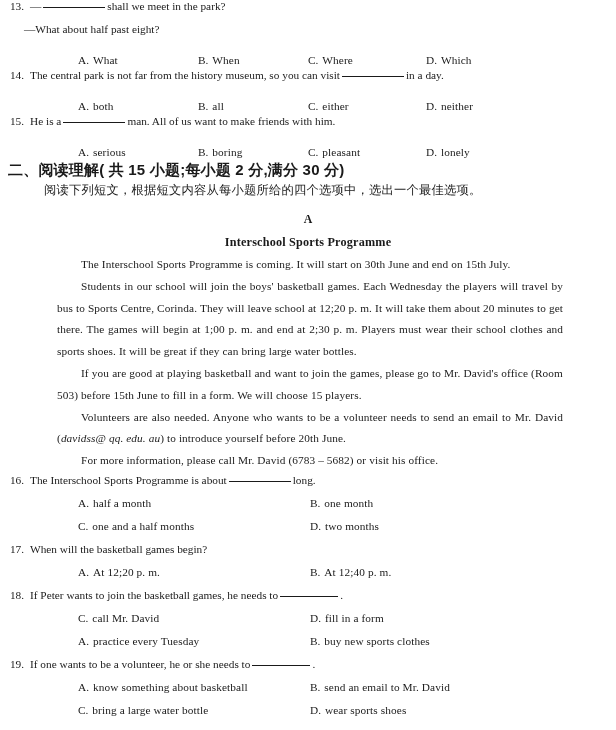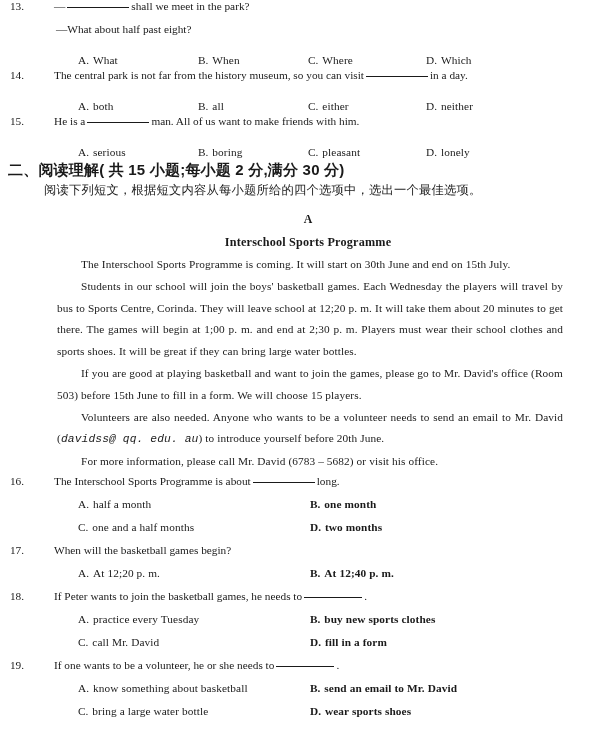--- a/index.html
+++ b/index.html
@@ -33,36 +33,35 @@
     letter-spacing: 0.1px;
   }
 
   
   .q-row {
     display: flex;
     align-items: baseline;
     margin: 0;
     padding: 0;
     height: 23px;
-    gap: 24px;
   }
   .q-num {
     width: 30px;
     min-width: 30px;
     text-align: right;
     padding-right: 6px;
     box-sizing: border-box;
     font-size: 11.3px;
   }
   .q-body {
     flex: 1;
     font-size: 11.3px;
   }
   .q-cont {
-    padding-left: 56px;
+    padding-left: 24px;
     height: 23px;
     font-size: 11.3px;
     display: flex;
     align-items: baseline;
   }
 
   
   .blank {
     display: inline-block;
     border-bottom: 1px solid #1a1a1a;
@@ -85,21 +84,21 @@
     box-sizing: border-box;
   }
   
   .opts.four .opt:nth-child(1) { margin-left: 78px; width: 120px; }
   .opts.four .opt:nth-child(2) { width: 110px; margin-top: 8px; }
   .opts.four .opt:nth-child(3) { width: 118px; }
   .opts.four .opt:nth-child(4) { width: 110px; }
 
   
   .opts.two .opt:nth-child(1) { margin-left: 78px; width: 232px; }
-  .opts.two .opt:nth-child(2) { width: 230px; font-weight: bold; }
+  .opts.two .opt:nth-child(2) { width: 230px; }
 
   .opt-letter { margin-right: 4px; }
 
   
   .cn-heading {
     font-family: "Liberation Sans", "DejaVu Sans", sans-serif;
     font-weight: bold;
     font-size: 15px;
     height: 23px;
     display: flex;
@@ -137,21 +136,21 @@
   
   .para {
     margin: 0;
     padding: 0 53px 0 57px;
     text-align: justify;
     text-align-last: left;
     line-height: 21.8px;
     text-indent: 24px;
     font-size: 11.3px;
   }
-  .para .em { font-style: italic; font-family: Liberation Mono, monospace; }
+  .para .em { font-style: italic; }
 
   .spacer-2 { height: 2px; }
 </style>
 </head>
 <body>
 
 <div class="page">
 
   <div class="q-row">
     <span class="q-num">13.</span>
@@ -223,27 +222,27 @@
   <div class="opts two">
     <span class="opt"><span class="opt-letter">A.</span><span class="opt-text">At 12;20 p. m.</span></span>
     <span class="opt"><span class="opt-letter">B.</span><span class="opt-text">At 12;40 p. m.</span></span>
   </div>
 
   <div class="q-row">
     <span class="q-num">18.</span>
     <span class="q-body"><span>If Peter wants to join the basketball games, he needs to</span><span class="blank narrow"></span><span>.</span></span>
   </div>
   <div class="opts two">
+    <span class="opt"><span class="opt-letter">C.</span><span class="opt-text">call Mr. David</span></span>
+    <span class="opt"><span class="opt-letter">D.</span><span class="opt-text">fill in a form</span></span>
+  </div>
+  <div class="opts two">
     <span class="opt"><span class="opt-letter">A.</span><span class="opt-text">practice every Tuesday</span></span>
     <span class="opt"><span class="opt-letter">B.</span><span class="opt-text">buy new sports clothes</span></span>
   </div>
-  <div class="opts two">
-    <span class="opt"><span class="opt-letter">C.</span><span class="opt-text">call Mr. David</span></span>
-    <span class="opt"><span class="opt-letter">D.</span><span class="opt-text">fill in a form</span></span>
-  </div>
 
   <div class="q-row">
     <span class="q-num">19.</span>
     <span class="q-body"><span>If one wants to be a volunteer, he or she needs to</span><span class="blank narrow"></span><span>.</span></span>
   </div>
   <div class="opts two">
     <span class="opt"><span class="opt-letter">A.</span><span class="opt-text">know something about basketball</span></span>
     <span class="opt"><span class="opt-letter">B.</span><span class="opt-text">send an email to Mr. David</span></span>
   </div>
   <div class="opts two">

